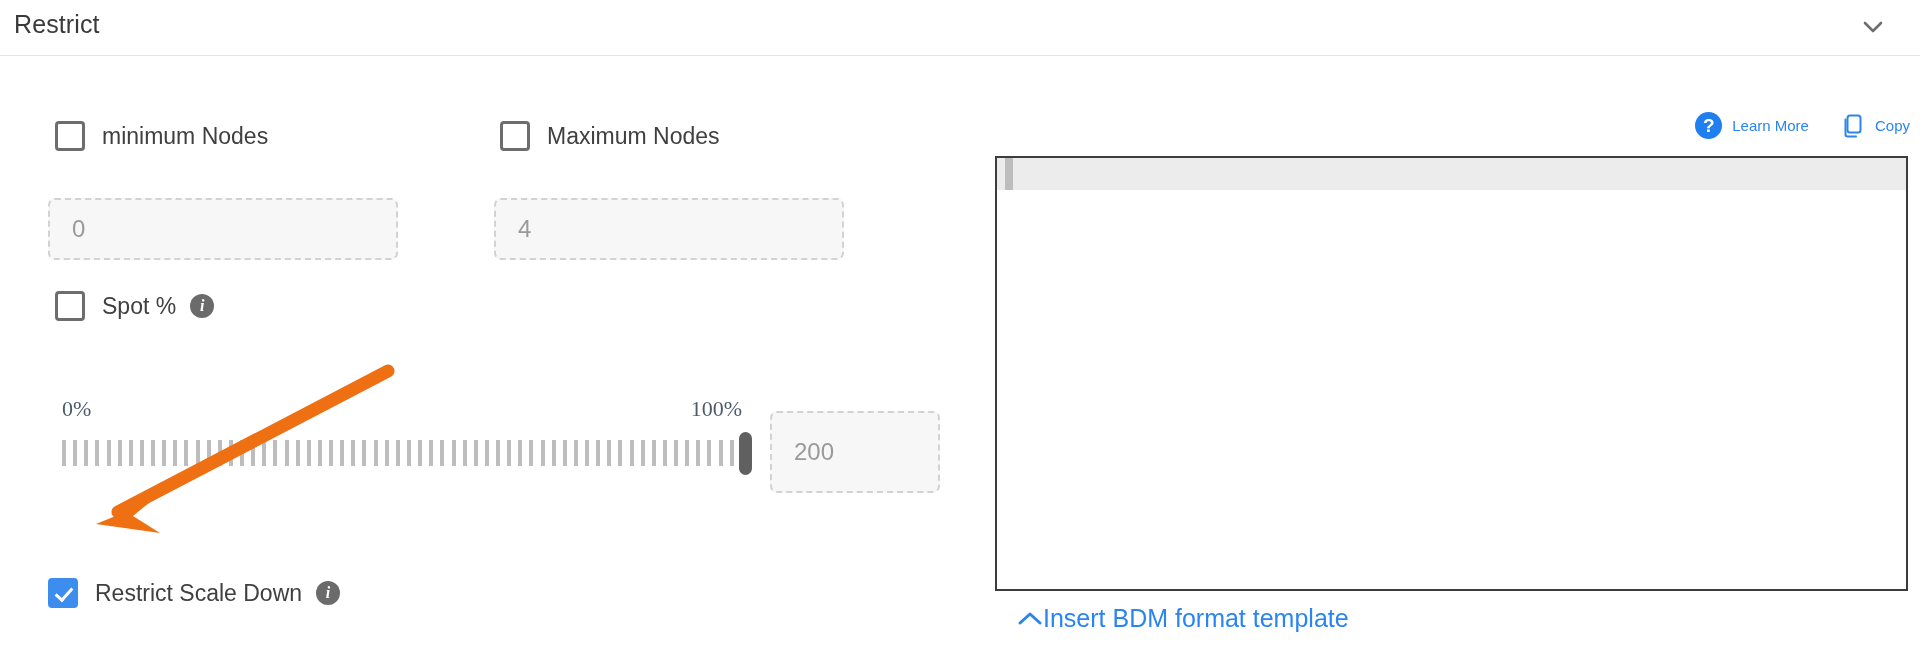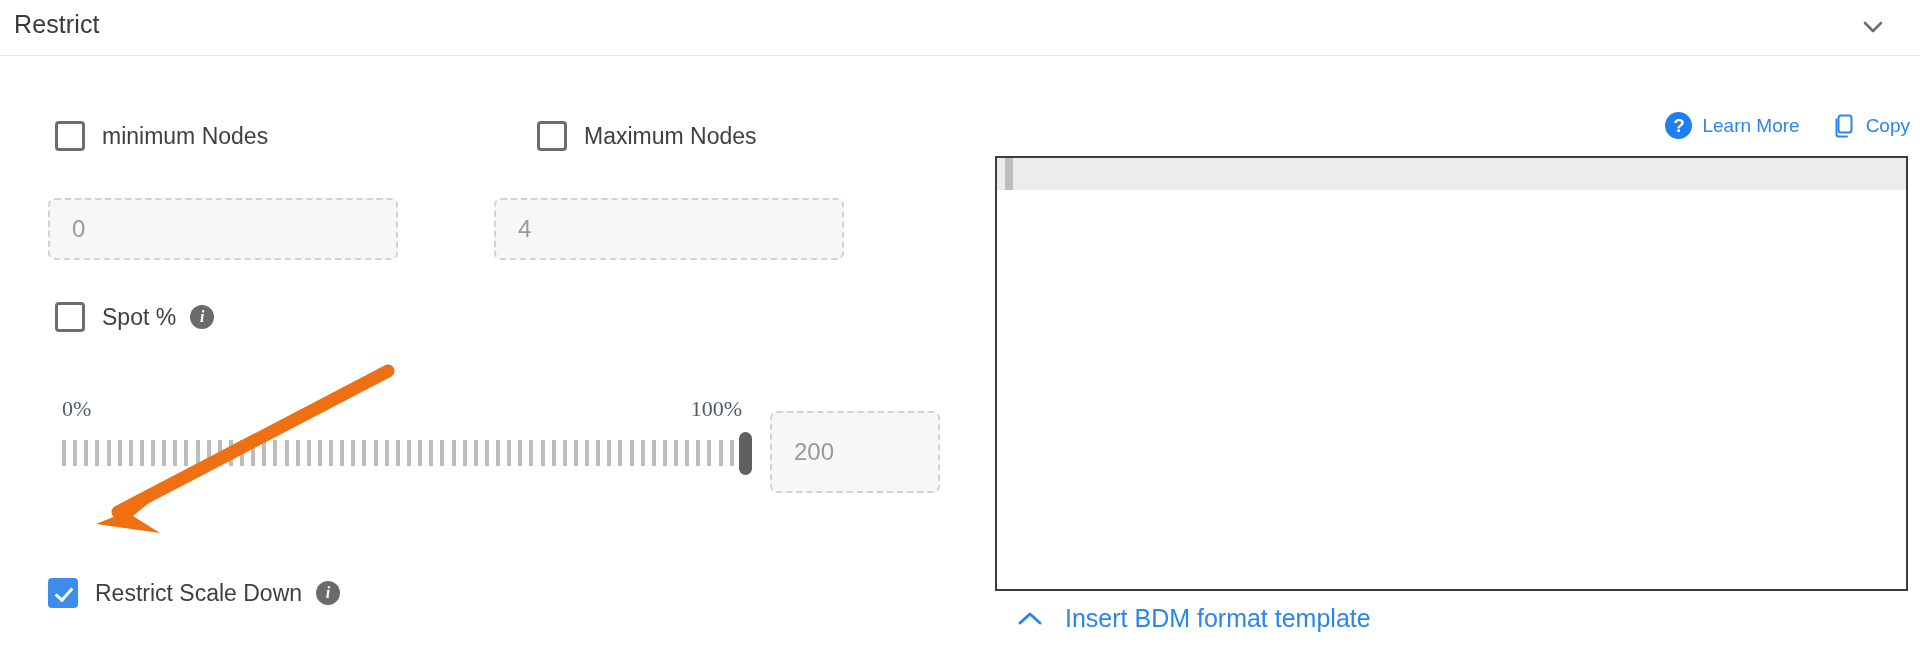--- a/index.html
+++ b/index.html
@@ -205,21 +205,21 @@
     color: #ffffff;
     font-size: 19px;
     font-weight: bold;
     display: inline-flex;
     align-items: center;
     justify-content: center;
     line-height: 1;
     cursor: pointer;
   }
   .link-blue {
-    font-size: 19px;
+    font-size: 15px;
     color: #2a85f0;
     cursor: pointer;
     white-space: nowrap;
   }
   .copy-icon {
     margin-left: 22px;
     width: 24px;
     height: 26px;
     cursor: pointer;
     flex: none;
@@ -271,21 +271,20 @@
     display: flex;
     align-items: center;
     cursor: pointer;
   }
   .chev-up {
     width: 26px;
     height: 18px;
     flex: none;
   }
   .bdm-footer-label {
-    margin-left: 22px;
     font-size: 25px;
     color: #2a85f0;
     white-space: nowrap;
   }
 
   
   .annot-arrow {
     position: absolute;
     left: 0; top: 0;
     width: 1920px;
@@ -309,29 +308,29 @@
 <div class="left-col">
 
   <div class="chk-row" style="left:55px; top:65px;">
     <div class="chk-box"></div>
     <div class="chk-label">minimum Nodes</div>
   </div>
   <div class="num-input" style="left:48px; top:142px; width:350px; height:62px;">
     <span>0</span>
   </div>
 
-  <div class="chk-row" style="left:500px; top:65px;margin-left:37px;">
+  <div class="chk-row" style="left:500px; top:65px;">
     <div class="chk-box"></div>
     <div class="chk-label">Maximum Nodes</div>
   </div>
   <div class="num-input" style="left:494px; top:142px; width:350px; height:62px;">
     <span>4</span>
   </div>
 
-  <div class="chk-row" style="left:55px; top:246px;align-items:center;">
+  <div class="chk-row" style="left:55px; top:235px;align-items:center;">
     <div class="chk-box"></div>
     <div class="chk-label">Spot %</div>
     <div class="info-icon">i</div>
   </div>
 
   <div class="slider-wrap">
     <div class="slider-minlabel">0%</div>
     <div class="slider-maxlabel">100%</div>
     <div class="slider-track" id="slider-track">
         <div class="tick" style="left: 678.871px;"></div>

